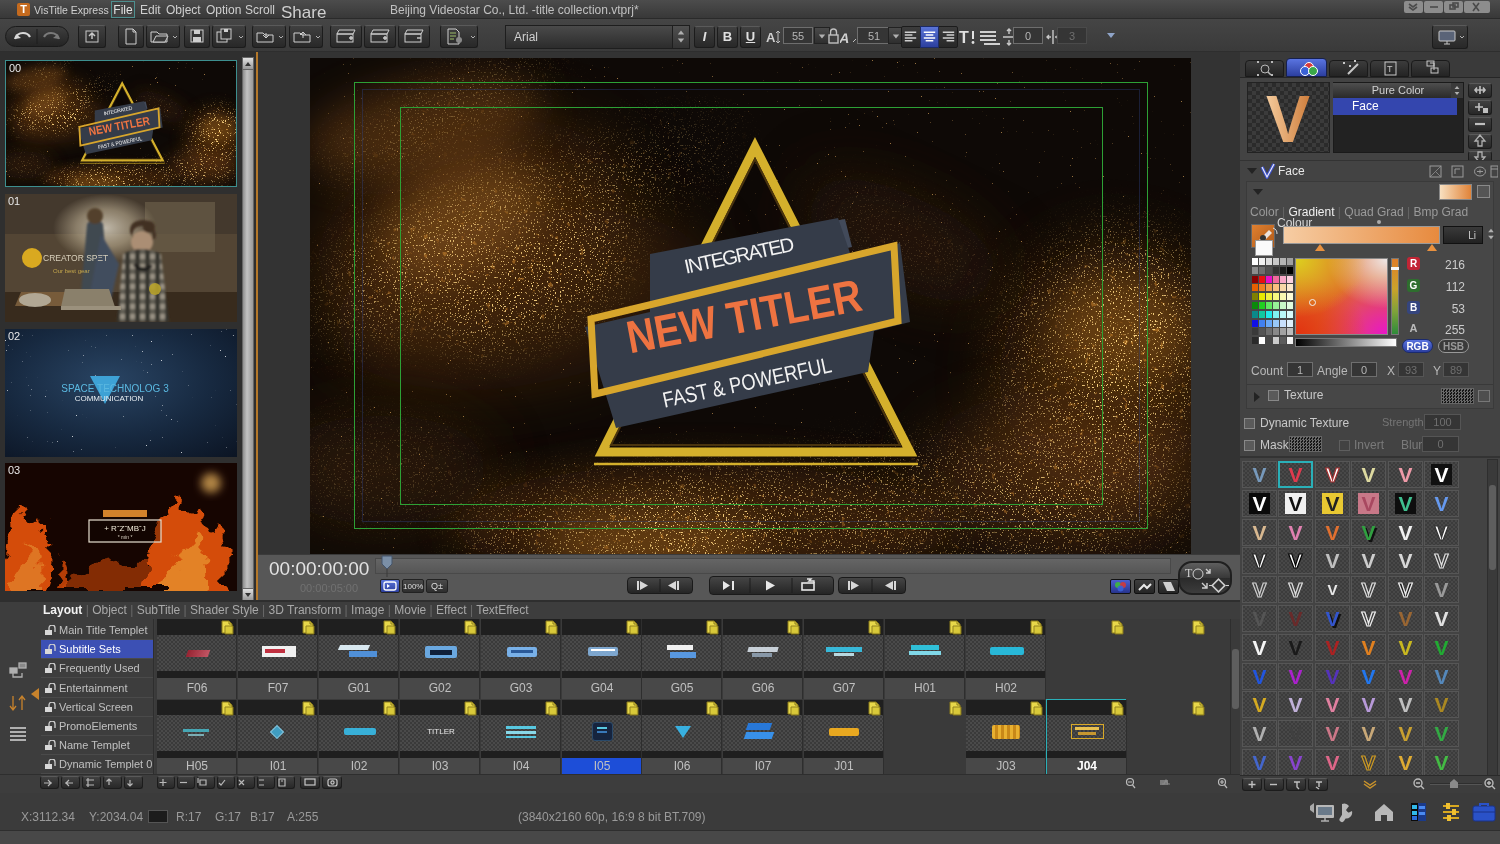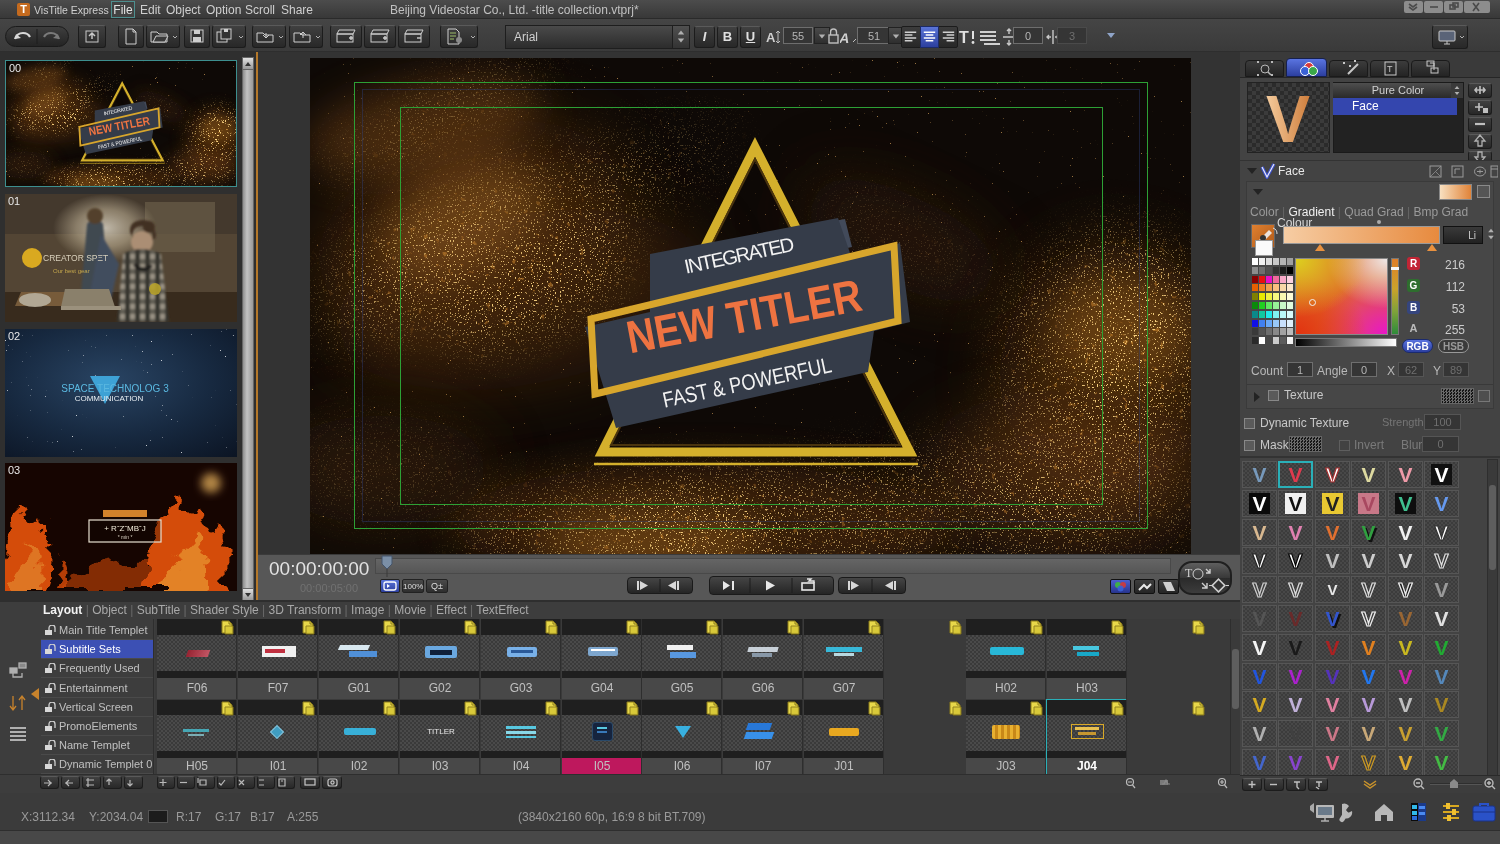--- a/index.html
+++ b/index.html
@@ -27,21 +27,21 @@
 <div id="root">
 
 <div class="abs" style="left:0;top:0;width:1500px;height:19px;background:linear-gradient(#4c4c4c,#383838);border-bottom:1px solid #2a2a2a;">
   <div class="abs" style="left:17px;top:3px;width:13px;height:13px;background:#c46a1e;border-radius:2px;color:#fff;font-weight:bold;font-size:11px;text-align:center;line-height:13px;">T</div>
   <div class="abs" style="left:34px;top:4px;color:#cfcfcf;font-size:10.5px;">VisTitle Express</div>
   <div class="abs" style="left:111px;top:1px;width:24px;height:17px;border:1px solid #4e8f8f;background:#424242;color:#e2e2e2;font-size:12px;text-align:center;line-height:16px;">File</div>
   <div class="abs" style="left:140px;top:3px;color:#cfcfcf;font-size:12px;">Edit</div>
   <div class="abs" style="left:166px;top:3px;color:#cfcfcf;font-size:12px;">Object</div>
   <div class="abs" style="left:206px;top:3px;color:#cfcfcf;font-size:12px;">Option</div>
   <div class="abs" style="left:245px;top:3px;color:#cfcfcf;font-size:12px;">Scroll</div>
-  <div class="abs" style="left:281px;top:3px;color:#cfcfcf;font-size:12px;">Share</div>
+  <div class="abs" style="left:281px;top:3px;color:#cfcfcf;font-size:17px;">Share</div>
   <div class="abs" style="left:390px;top:3px;color:#c0c0c0;font-size:12px;">Beijing Videostar Co., Ltd. -title collection.vtprj*</div>
 
   <div class="abs" style="left:1404px;top:1px;width:19px;height:12px;background:#8d8d8d;border-radius:2px;"></div>
   <div class="abs" style="left:1424px;top:1px;width:19px;height:12px;background:#8d8d8d;border-radius:2px;"></div>
   <div class="abs" style="left:1444px;top:1px;width:19px;height:12px;background:#8d8d8d;border-radius:2px;"></div>
   <div class="abs" style="left:1464px;top:1px;width:26px;height:12px;background:#8d8d8d;border-radius:2px;"></div>
   <svg class="abs" style="left:1404px;top:1px;" width="90" height="12" viewBox="0 0 90 12">
     <g stroke="#4a4a4a" stroke-width="1.6" fill="none">
       <path d="M6 3 l4 3 l4 -3 M6 6 l4 3 l4 -3" transform="translate(-1,0)"></path>
       <path d="M26 6 h8"></path>
@@ -720,21 +720,21 @@
     <div class="abs" style="left:160px;top:140px;width:13px;height:13px;color:#bbb;font-size:11px;font-weight:bold;text-align:center;line-height:13px;">A</div>
     <div class="abs" style="left:188px;top:141px;width:30px;color:#ccc;font-size:12px;text-align:right;">255</div>
     <div class="abs" style="left:155px;top:157px;width:31px;height:14px;background:linear-gradient(#5a74e0,#2c3fa0);border:1px solid #1a2a6e;border-radius:7px;color:#fff;font-size:10px;font-weight:bold;text-align:center;line-height:13px;">RGB</div>
     <div class="abs" style="left:191px;top:157px;width:31px;height:14px;background:#3a3a3a;border:1px solid #999;border-radius:7px;color:#999;font-size:10px;font-weight:bold;text-align:center;line-height:13px;">HSB</div>
 
     <div class="abs" style="left:4px;top:182px;color:#b8b8b8;font-size:12px;">Count</div>
     <div class="fld" style="left:40px;top:180px;width:26px;height:15px;line-height:14px;">1</div>
     <div class="abs" style="left:70px;top:182px;color:#b8b8b8;font-size:12px;">Angle</div>
     <div class="fld" style="left:104px;top:180px;width:26px;height:15px;line-height:14px;">0</div>
     <div class="abs" style="left:140px;top:182px;color:#b8b8b8;font-size:12px;">X</div>
-    <div class="fld dim" style="left:151px;top:180px;width:26px;height:15px;line-height:14px;border-color:#555;">62</div>
+    <div class="fld dim" style="left:151px;top:180px;width:26px;height:15px;line-height:14px;border-color:#555;">93</div>
     <div class="abs" style="left:186px;top:182px;color:#b8b8b8;font-size:12px;">Y</div>
     <div class="fld dim" style="left:196px;top:180px;width:26px;height:15px;line-height:14px;border-color:#555;">89</div>
     <div class="abs" style="left:0;top:202px;width:246px;height:1px;background:#393939;"></div>
 
     <div class="abs" style="left:7px;top:210px;width:0;height:0;border-top:5px solid transparent;border-bottom:5px solid transparent;border-left:6px solid #232323;"></div>
     <div class="abs" style="left:21px;top:208px;width:11px;height:11px;background:#5a5a5a;border:1px solid #888;"></div>
     <div class="abs" style="left:37px;top:206px;color:#c8c8c8;font-size:12px;">Texture</div>
     <div class="abs ckf" style="left:194px;top:206px;width:33px;height:16px;border:1px solid #666;"></div>
     <div class="abs" style="left:231px;top:208px;width:12px;height:12px;border:1px solid #777;background:#4e4e4e;"></div>
   </div>
@@ -1059,47 +1059,47 @@
       <div class="abs" style="left:22px;top:28px;width:36px;height:5px;background:#38b8d8;"></div>
         <div class="abs" style="left:30px;top:34px;width:20px;height:3px;background:#b8d8e0;"></div>
       <div class="abs" style="left:0;top:59px;width:80px;height:21px;background:#484848;color:#c0c0c0;font-size:12px;text-align:center;line-height:21px;">G07</div>
       <div class="abs" style="left:79px;top:0;width:1px;height:80px;background:#2e2e2e;"></div>
     </div>
     <svg class="abs" style="left:867px;top:17px;" width="16" height="18" viewBox="0 0 16 18">
         <path d="M2 4 h7 l3 3 v9 h-10 z" fill="#e8d84a" stroke="#8a7a1a"></path>
         <path d="M9 4 v3 h3" fill="none" stroke="#8a7a1a"></path>
         <path d="M5 9 h8 v8 h-8 z" fill="#d8c838" stroke="#8a7a1a" opacity=".9"></path>
       </svg>
+    <div class="abs" style="left:885px;top:19px;width:80px;height:80px;">
+      <div class="abs ck2" style="left:0;top:0;width:80px;height:59px;"></div>
+      <div class="abs" style="left:0;top:0;width:80px;height:16px;background:#1f1f1f;"></div>
+      <div class="abs" style="left:0;top:52px;width:80px;height:7px;background:#1f1f1f;"></div>
+      <div class="abs" style="left:26px;top:26px;width:28px;height:5px;background:#30c0d8;"></div>
+        <div class="abs" style="left:24px;top:32px;width:32px;height:4px;background:#80d8e8;"></div>
+      <div class="abs" style="left:0;top:59px;width:80px;height:21px;background:#484848;color:#c0c0c0;font-size:12px;text-align:center;line-height:21px;">H01</div>
+      <div class="abs" style="left:79px;top:0;width:1px;height:80px;background:#2e2e2e;"></div>
+    </div>
     <svg class="abs" style="left:948px;top:17px;" width="16" height="18" viewBox="0 0 16 18">
         <path d="M2 4 h7 l3 3 v9 h-10 z" fill="#e8d84a" stroke="#8a7a1a"></path>
         <path d="M9 4 v3 h3" fill="none" stroke="#8a7a1a"></path>
         <path d="M5 9 h8 v8 h-8 z" fill="#d8c838" stroke="#8a7a1a" opacity=".9"></path>
       </svg>
     <div class="abs" style="left:966px;top:19px;width:80px;height:80px;">
       <div class="abs ck2" style="left:0;top:0;width:80px;height:59px;"></div>
       <div class="abs" style="left:0;top:0;width:80px;height:16px;background:#1f1f1f;"></div>
       <div class="abs" style="left:0;top:52px;width:80px;height:7px;background:#1f1f1f;"></div>
       <div class="abs" style="left:24px;top:28px;width:34px;height:8px;background:#28b8d8;border-radius:2px;"></div>
       <div class="abs" style="left:0;top:59px;width:80px;height:21px;background:#484848;color:#c0c0c0;font-size:12px;text-align:center;line-height:21px;">H02</div>
       <div class="abs" style="left:79px;top:0;width:1px;height:80px;background:#2e2e2e;"></div>
     </div>
     <svg class="abs" style="left:1029px;top:17px;" width="16" height="18" viewBox="0 0 16 18">
         <path d="M2 4 h7 l3 3 v9 h-10 z" fill="#e8d84a" stroke="#8a7a1a"></path>
         <path d="M9 4 v3 h3" fill="none" stroke="#8a7a1a"></path>
         <path d="M5 9 h8 v8 h-8 z" fill="#d8c838" stroke="#8a7a1a" opacity=".9"></path>
       </svg>
-    <div class="abs" style="left:1047px;top:19px;width:80px;height:80px;">
-      <div class="abs ck2" style="left:0;top:0;width:80px;height:59px;"></div>
-      <div class="abs" style="left:0;top:0;width:80px;height:16px;background:#1f1f1f;"></div>
-      <div class="abs" style="left:0;top:52px;width:80px;height:7px;background:#1f1f1f;"></div>
-      <div class="abs" style="left:26px;top:27px;width:26px;height:4px;background:#48c8e0;"></div>
-        <div class="abs" style="left:30px;top:33px;width:22px;height:4px;background:#18a8c8;"></div>
-      <div class="abs" style="left:0;top:59px;width:80px;height:21px;background:#484848;color:#c0c0c0;font-size:12px;text-align:center;line-height:21px;">H03</div>
-      <div class="abs" style="left:79px;top:0;width:1px;height:80px;background:#2e2e2e;"></div>
-    </div>
     <svg class="abs" style="left:1110px;top:17px;" width="16" height="18" viewBox="0 0 16 18">
         <path d="M2 4 h7 l3 3 v9 h-10 z" fill="#e8d84a" stroke="#8a7a1a"></path>
         <path d="M9 4 v3 h3" fill="none" stroke="#8a7a1a"></path>
         <path d="M5 9 h8 v8 h-8 z" fill="#d8c838" stroke="#8a7a1a" opacity=".9"></path>
       </svg>
     <svg class="abs" style="left:1191px;top:17px;" width="16" height="18" viewBox="0 0 16 18">
         <path d="M2 4 h7 l3 3 v9 h-10 z" fill="#e8d84a" stroke="#8a7a1a"></path>
         <path d="M9 4 v3 h3" fill="none" stroke="#8a7a1a"></path>
         <path d="M5 9 h8 v8 h-8 z" fill="#d8c838" stroke="#8a7a1a" opacity=".9"></path>
       </svg>
@@ -1171,21 +1171,21 @@
         <path d="M9 4 v3 h3" fill="none" stroke="#8a7a1a"></path>
         <path d="M5 9 h8 v8 h-8 z" fill="#d8c838" stroke="#8a7a1a" opacity=".9"></path>
       </svg>
     <div class="abs" style="left:562px;top:100px;width:80px;height:75px;">
       <div class="abs ck2" style="left:0;top:0;width:80px;height:58px;"></div>
       <div class="abs" style="left:0;top:0;width:80px;height:15px;background:#1f1f1f;"></div>
       <div class="abs" style="left:0;top:51px;width:80px;height:7px;background:#1f1f1f;"></div>
       <div class="abs" style="left:30px;top:22px;width:21px;height:19px;background:#16243e;border-radius:3px;border:1px solid #2a4a6a;"></div>
         <div class="abs" style="left:35px;top:27px;width:10px;height:2px;background:#58c8e0;"></div>
         <div class="abs" style="left:35px;top:31px;width:10px;height:2px;background:#3878b8;"></div>
-      <div class="abs" style="left:0;top:58px;width:80px;height:17px;background:#be185d;color:#c0c0c0;font-size:12px;text-align:center;line-height:17px;">I05</div>
+      <div class="abs" style="left:0;top:58px;width:80px;height:17px;background:#1d4ed8;color:#c0c0c0;font-size:12px;text-align:center;line-height:17px;">I05</div>
       <div class="abs" style="left:79px;top:0;width:1px;height:75px;background:#2e2e2e;"></div>
     </div>
     <svg class="abs" style="left:625px;top:98px;" width="16" height="18" viewBox="0 0 16 18">
         <path d="M2 4 h7 l3 3 v9 h-10 z" fill="#e8d84a" stroke="#8a7a1a"></path>
         <path d="M9 4 v3 h3" fill="none" stroke="#8a7a1a"></path>
         <path d="M5 9 h8 v8 h-8 z" fill="#d8c838" stroke="#8a7a1a" opacity=".9"></path>
       </svg>
     <div class="abs" style="left:642px;top:100px;width:80px;height:75px;">
       <div class="abs ck2" style="left:0;top:0;width:80px;height:58px;"></div>
       <div class="abs" style="left:0;top:0;width:80px;height:15px;background:#1f1f1f;"></div>

